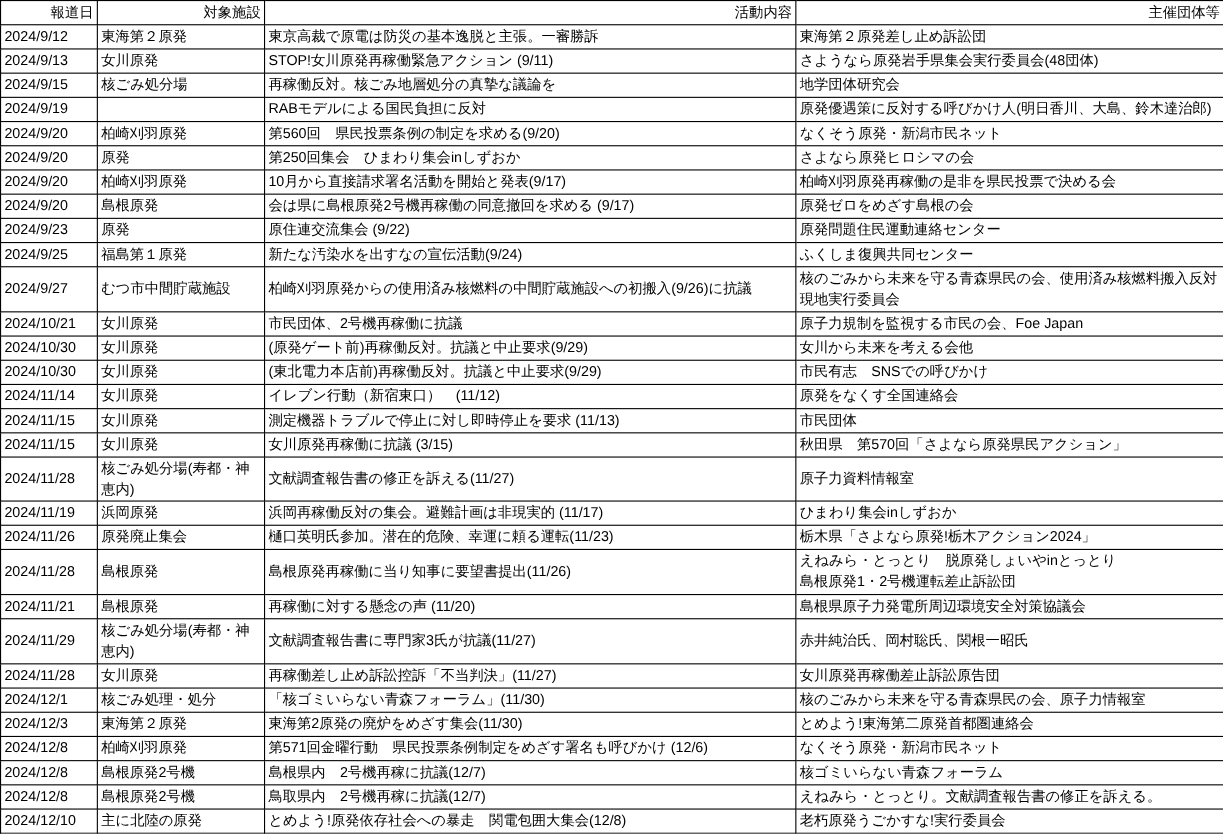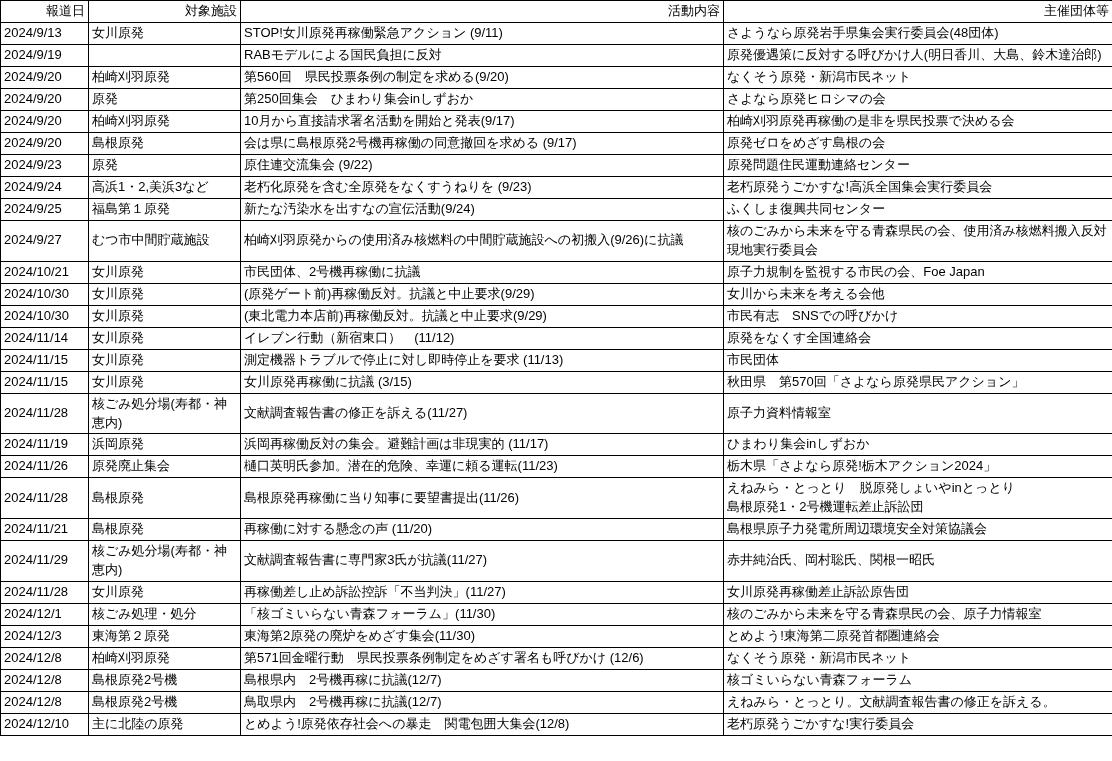--- a/index.html
+++ b/index.html
@@ -52,28 +52,40 @@
     </colgroup>
     <thead>
       <tr>
         <th>報道日</th>
         <th>対象施設</th>
         <th>活動内容</th>
         <th>主催団体等</th>
       </tr>
     </thead>
     <tbody id="table-body">
+  <tr>
+    <td>2024/9/12</td>
+    <td>東海第２原発</td>
+    <td>東京高裁で原電は防災の基本逸脱と主張。一審勝訴</td>
+    <td>東海第２原発差し止め訴訟団</td>
+  </tr>
 
   <tr>
     <td>2024/9/13</td>
     <td>女川原発</td>
     <td>STOP!女川原発再稼働緊急アクション (9/11)</td>
     <td>さようなら原発岩手県集会実行委員会(48団体)</td>
   </tr>
 
+  <tr>
+    <td>2024/9/15</td>
+    <td>核ごみ処分場</td>
+    <td>再稼働反対。核ごみ地層処分の真摯な議論を</td>
+    <td>地学団体研究会</td>
+  </tr>
 
   <tr>
     <td>2024/9/19</td>
     <td></td>
     <td>RABモデルによる国民負担に反対</td>
     <td>原発優遇策に反対する呼びかけ人(明日香川、大島、鈴木達治郎)</td>
   </tr>
 
   <tr>
     <td>2024/9/20</td>
@@ -103,26 +115,20 @@
     <td>原発ゼロをめざす島根の会</td>
   </tr>
 
   <tr>
     <td>2024/9/23</td>
     <td>原発</td>
     <td>原住連交流集会 (9/22)</td>
     <td>原発問題住民運動連絡センター</td>
   </tr>
 
-  <tr>
-    <td>2024/9/24</td>
-    <td>高浜1・2,美浜3など</td>
-    <td>老朽化原発を含む全原発をなくすうねりを (9/23)</td>
-    <td>老朽原発うごかすな!高浜全国集会実行委員会</td>
-  </tr>
 
   <tr>
     <td>2024/9/25</td>
     <td>福島第１原発</td>
     <td>新たな汚染水を出すなの宣伝活動(9/24)</td>
     <td>ふくしま復興共同センター</td>
   </tr>
 
   <tr>
     <td>2024/9/27</td>

